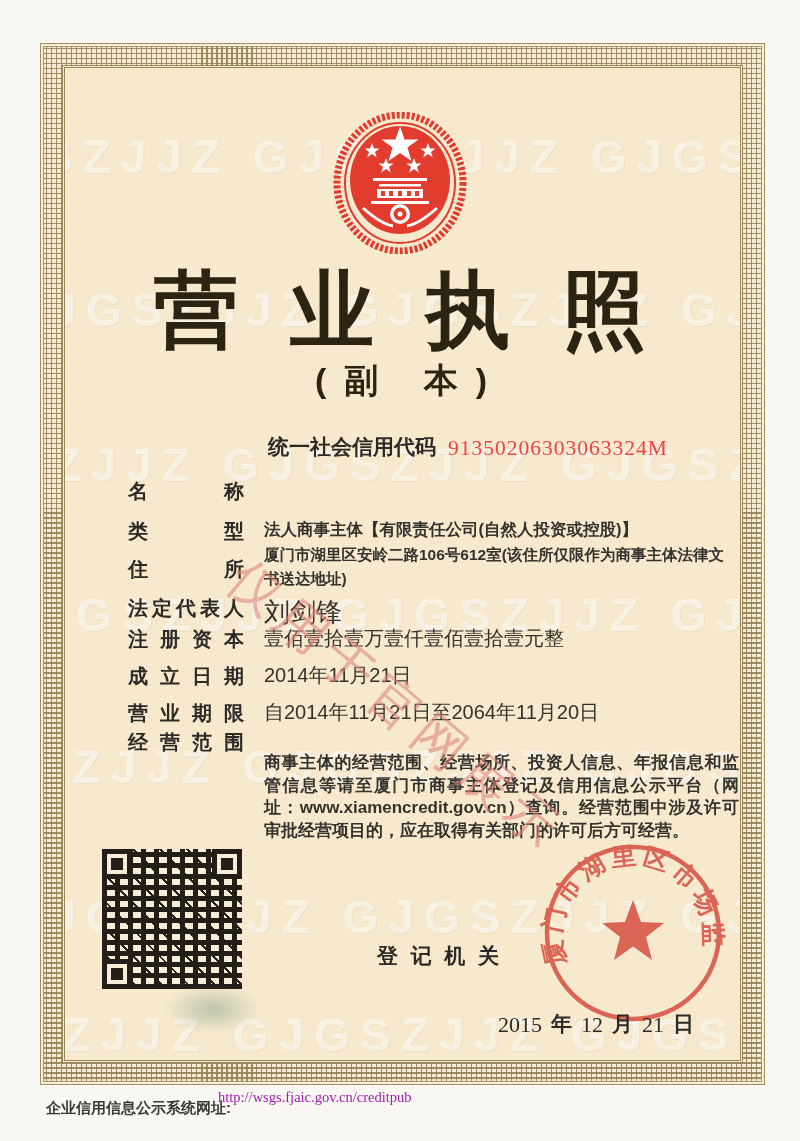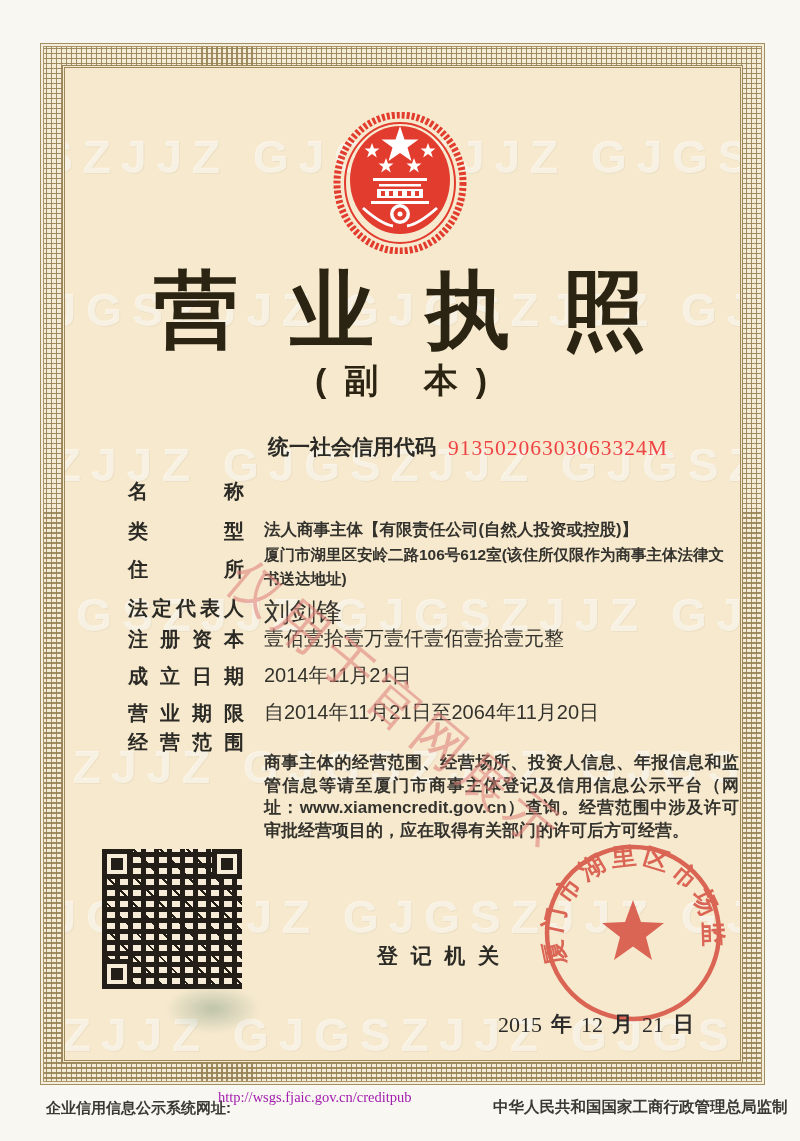--- a/index.html
+++ b/index.html
@@ -215,15 +215,14 @@
     <span class="date-num">12</span>
     <span class="date-unit">月</span>
     <span class="date-num">21</span>
     <span class="date-unit">日</span>
   </div>
 
   <div class="wm-diagonal">仅用于官网展示</div>
 
   <div class="footer-left">企业信用信息公示系统网址:</div>
   <div class="footer-url">http://wsgs.fjaic.gov.cn/creditpub</div>
-  <div class="footer-right">中华人民共和国国家工商行政管理总局监制</div>
 
 </div>
 
 </body></html>

